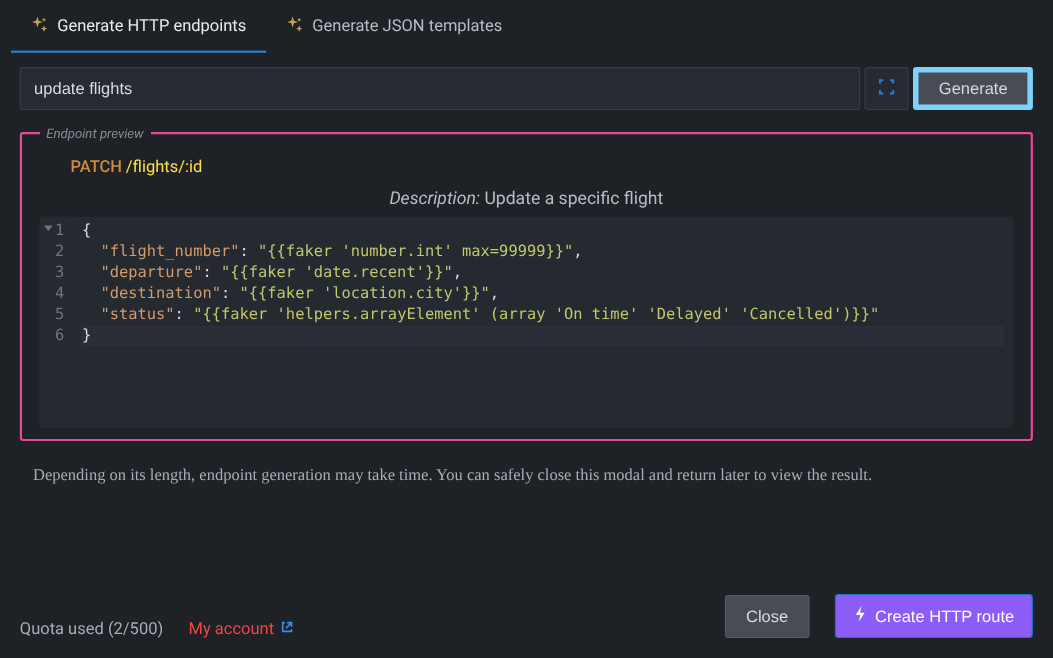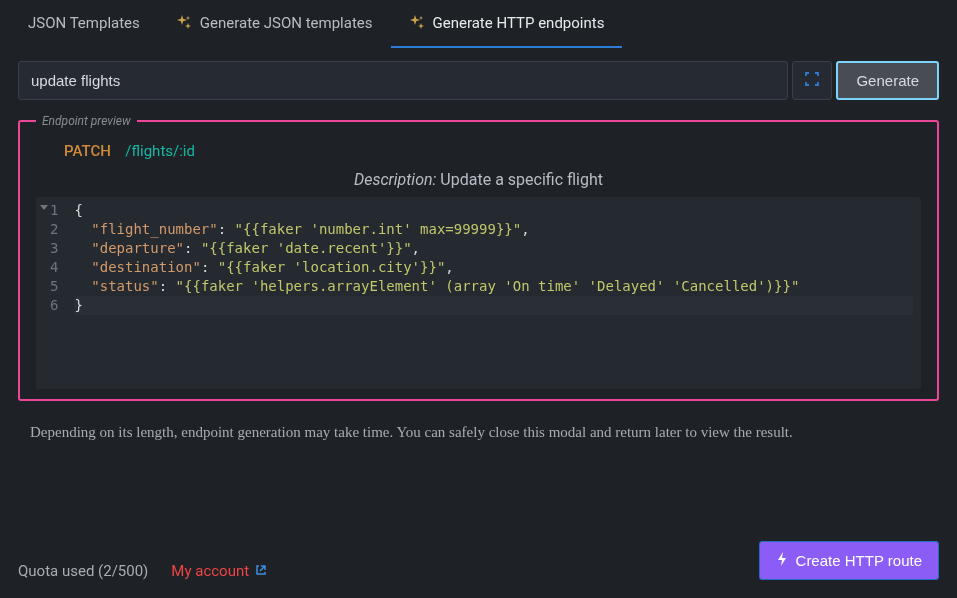--- a/index.html
+++ b/index.html
@@ -59,21 +59,21 @@
   border: 1px solid #3a3f47;
   width: 40px;
   display: flex;
   align-items: center;
   justify-content: center;
   cursor: pointer;
   border-radius: 3px;
 }
 .generate-button {
   background: #484d55;
-  border: 2px solid #7dd3fc;
+  border: 5px solid #7dd3fc;
   color: #d8dade;
   padding: 0 18px;
   font-size: 15px;
   cursor: pointer;
   border-radius: 3px;
 }
 .preview-fieldset {
   margin: 4px 18px 10px 18px;
   border: 2px solid #ec4899;
   border-radius: 3px;
@@ -89,23 +89,23 @@
 .endpoint-line {
   margin-bottom: 10px;
 }
 .method {
   color: #d08a3a;
   font-weight: 500;
   font-size: 15px;
   margin-left: 28px;
 }
 .path {
-  color: #14b8a6;
-  font-size: 15px;
-  margin-left: 11px;
+  color: #fde047;
+  font-size: 15px;
+  margin-left: 0;
 }
 .desc-line {
   margin-bottom: 8px;
   font-size: 16px;
   text-align: center;
 }
 .italic-label {
   font-style: italic;
   color: #b8bcc4;
 }
@@ -210,38 +210,35 @@
   border-radius: 3px;
   display: inline-flex;
   align-items: center;
   gap: 8px;
 }
 </style>
 </head>
 <body>
 
 <div class="tabs">
-  <div class="tab">
-    <span>JSON Templates</span>
+  <div class="tab active">
+    <span class="sparkle-icon">
+      <svg width="16" height="16" viewBox="0 0 16 16">
+          <path fill="#c9a24a" d="M6 0l1.2 3.8L11 5 7.2 6.2 6 10 4.8 6.2 1 5l3.8-1.2L6 0zM12 8l.8 2.2L15 11l-2.2.8L12 14l-.8-2.2L9 11l2.2-.8L12 8zM12 1l.6 1.4L14 3l-1.4.6L12 5l-.6-1.4L10 3l1.4-.6L12 1z"></path>
+        </svg>
+    </span>
+    <span>Generate HTTP endpoints</span>
   </div>
   <div class="tab">
     <span class="sparkle-icon">
       <svg width="16" height="16" viewBox="0 0 16 16">
           <path fill="#c9a24a" d="M6 0l1.2 3.8L11 5 7.2 6.2 6 10 4.8 6.2 1 5l3.8-1.2L6 0zM12 8l.8 2.2L15 11l-2.2.8L12 14l-.8-2.2L9 11l2.2-.8L12 8zM12 1l.6 1.4L14 3l-1.4.6L12 5l-.6-1.4L10 3l1.4-.6L12 1z"></path>
         </svg>
     </span>
     <span>Generate JSON templates</span>
-  </div>
-  <div class="tab active">
-    <span class="sparkle-icon">
-      <svg width="16" height="16" viewBox="0 0 16 16">
-          <path fill="#c9a24a" d="M6 0l1.2 3.8L11 5 7.2 6.2 6 10 4.8 6.2 1 5l3.8-1.2L6 0zM12 8l.8 2.2L15 11l-2.2.8L12 14l-.8-2.2L9 11l2.2-.8L12 8zM12 1l.6 1.4L14 3l-1.4.6L12 5l-.6-1.4L10 3l1.4-.6L12 1z"></path>
-        </svg>
-    </span>
-    <span>Generate HTTP endpoints</span>
   </div>
 </div>
 
 <div class="input-row">
   <input type="text" class="text-input" value="update flights" style="">
   <button class="icon-button">
     <span>
       <svg width="18" height="18" viewBox="0 0 18 18" fill="none" stroke="#2e7cd6" stroke-width="1.8">
         <path d="M3 6 V3 H6 M12 3 H15 V6 M15 12 V15 H12 M6 15 H3 V12"></path>
       </svg>
@@ -279,20 +276,21 @@
   <span class="quota">Quota used (2/500)</span>
   <a class="account-link">
     <span>My account</span>
     <span>
       <svg width="12" height="12" viewBox="0 0 12 12" fill="none" stroke="#3d8de0" stroke-width="1.5">
         <path d="M4 2 H2 V10 H10 V8 M6 2 H10 V6 M10 2 L5 7"></path>
       </svg>
     </span>
   </a>
   <div class="spacer"></div>
+  <button class="close-button">Close</button>
   <button class="create-button">
     <span>
       <svg width="12" height="14" viewBox="0 0 12 14">
           <path fill="#fff" d="M7 0 L2 8 H6 L5 14 L10 6 H6 L7 0 Z"></path>
         </svg>
     </span>
     <span>Create HTTP route</span>
   </button>
 </div>
 

